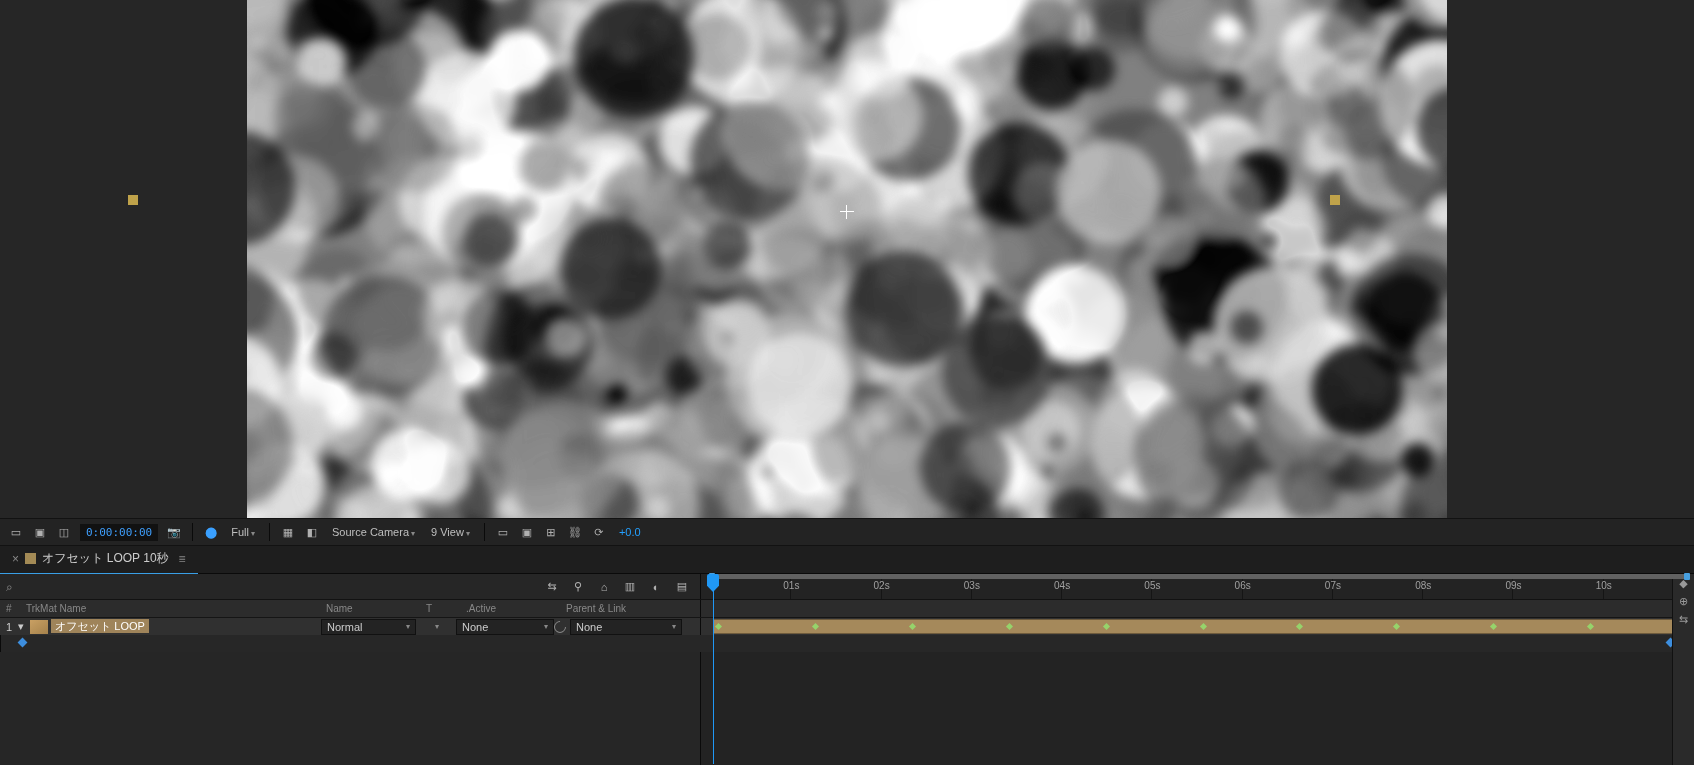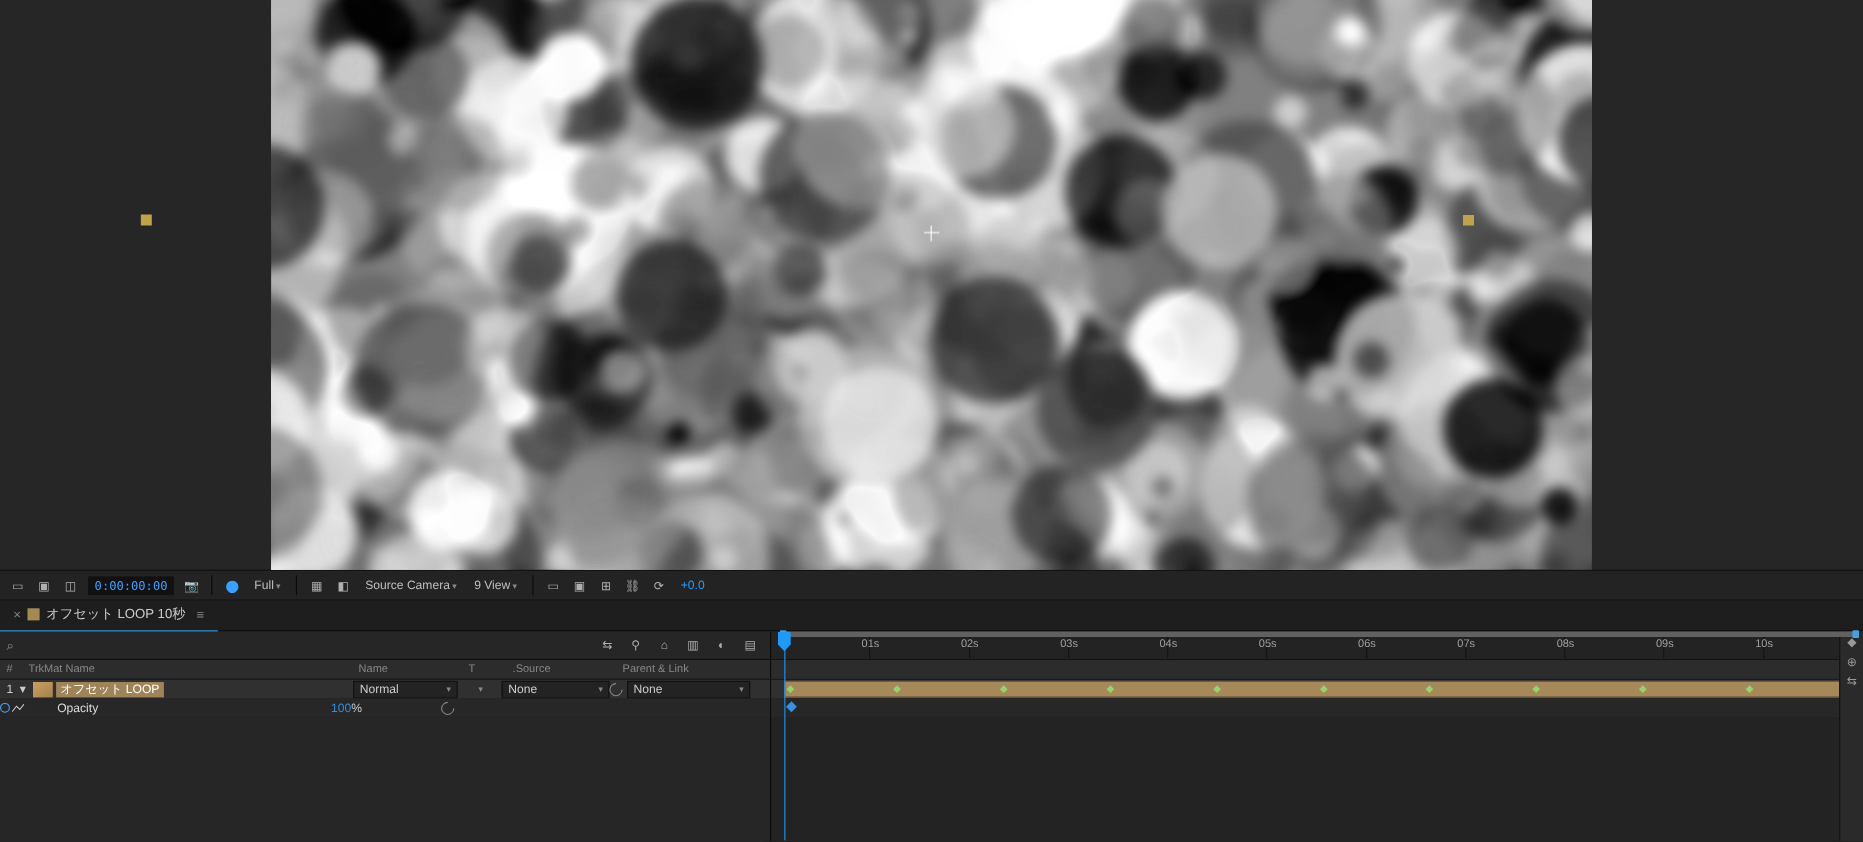--- a/index.html
+++ b/index.html
@@ -1113,21 +1113,21 @@
     <div class="cti"></div>
   </div>
 </div>
 
 <div class="colhdr">
   <div class="left">
     <div class="col num">#</div>
     <div class="col src">TrkMat Name</div>
     <div class="col mode">Name</div>
     <div class="col t">T</div>
-    <div class="col trk">.Source</div>
+    <div class="col trk">.Active</div>
     <div class="col parent">Parent &amp; Link</div>
   </div>
   <div class="right"></div>
 </div>
 
 <div class="layer-row sel">
   <div class="lr-left">
     <div class="lr-num">1</div>
     <div class="lr-tw">▾</div>
     <span class="lr-ico"></span>
@@ -1165,35 +1165,20 @@
         <div class="kf" style="left: calc(50% + 2px);"></div>
         <div class="kf" style="left: calc(60% + 2px);"></div>
         <div class="kf" style="left: calc(70% + 2px);"></div>
         <div class="kf" style="left: calc(80% + 2px);"></div>
         <div class="kf" style="left: calc(90% + 2px);"></div>
       </div>
   </div>
 </div>
 
 <div class="prop-row">
-  <div class="pr-left">
-    <div class="pr-ind">
-      <span class="stopwatch"></span>
-      <span class="graphico">
-        <svg viewBox="0 0 11 8">
-            <path d="M0 7 L4 2 L7 5 L11 0" stroke="#ccc" fill="none" stroke-width="1"></path>
-          </svg>
-      </span>
-    </div>
-    <div class="pr-name">Opacity</div>
-    <div class="pr-val"><span>100</span><span style="color:#ccc">%</span></div>
-    <div class="pr-par">
-        <span class="spiral"></span>
-      </div>
-  </div>
   <div class="pr-right">
     <div class="kf-track" id="opkf">
         <div class="kf" style="left: 0.5%;"></div>
         <div class="kf" style="left: 99%;"></div>
       </div>
   </div>
 </div>
 
 <div class="fill">
   <div class="l"></div>

